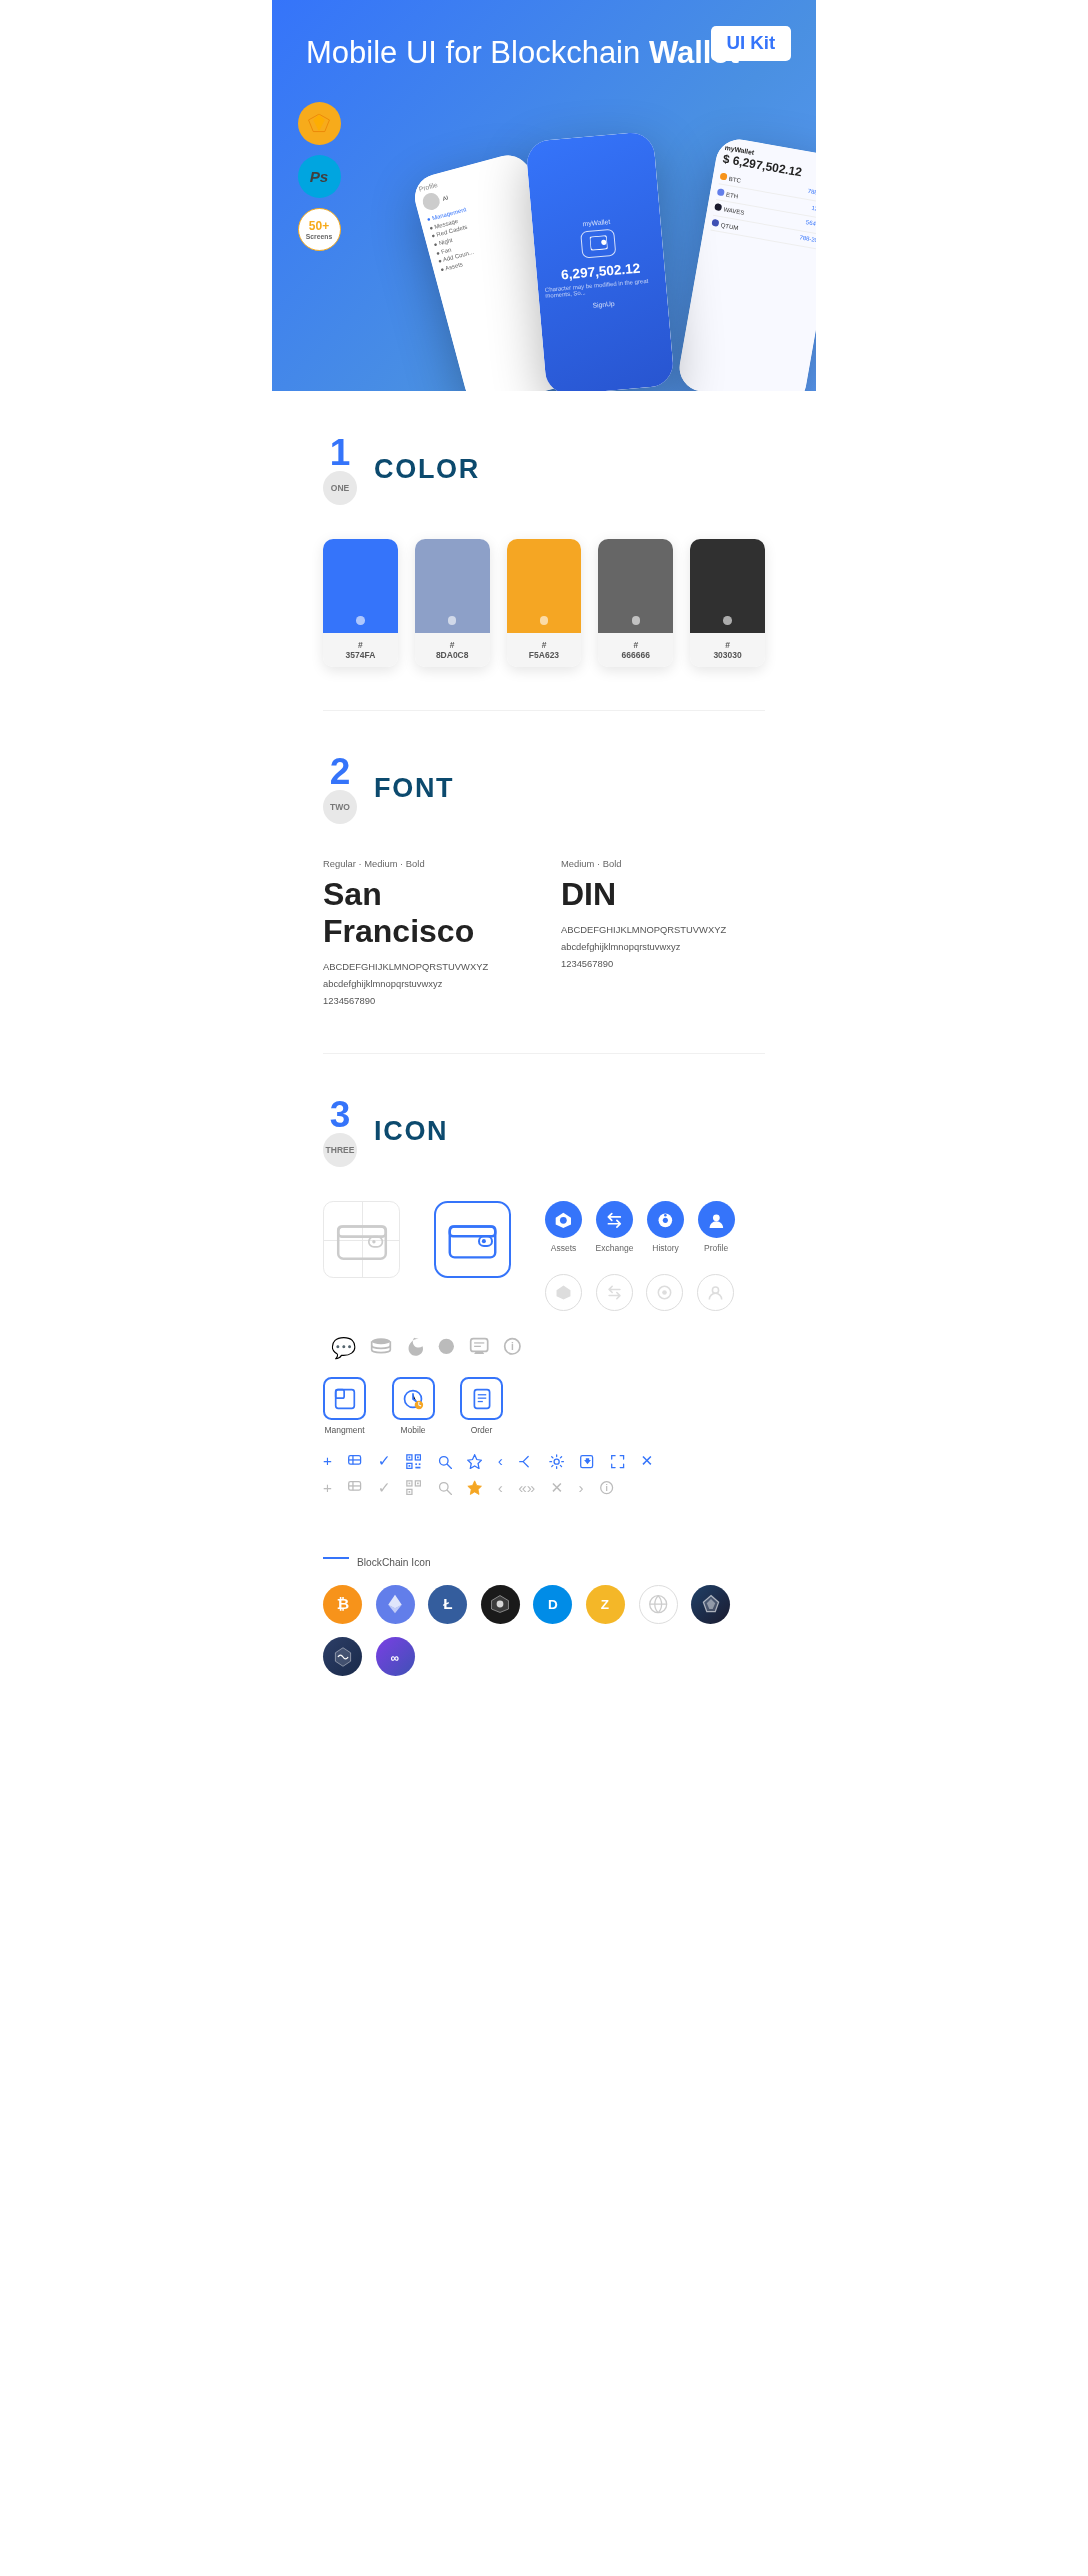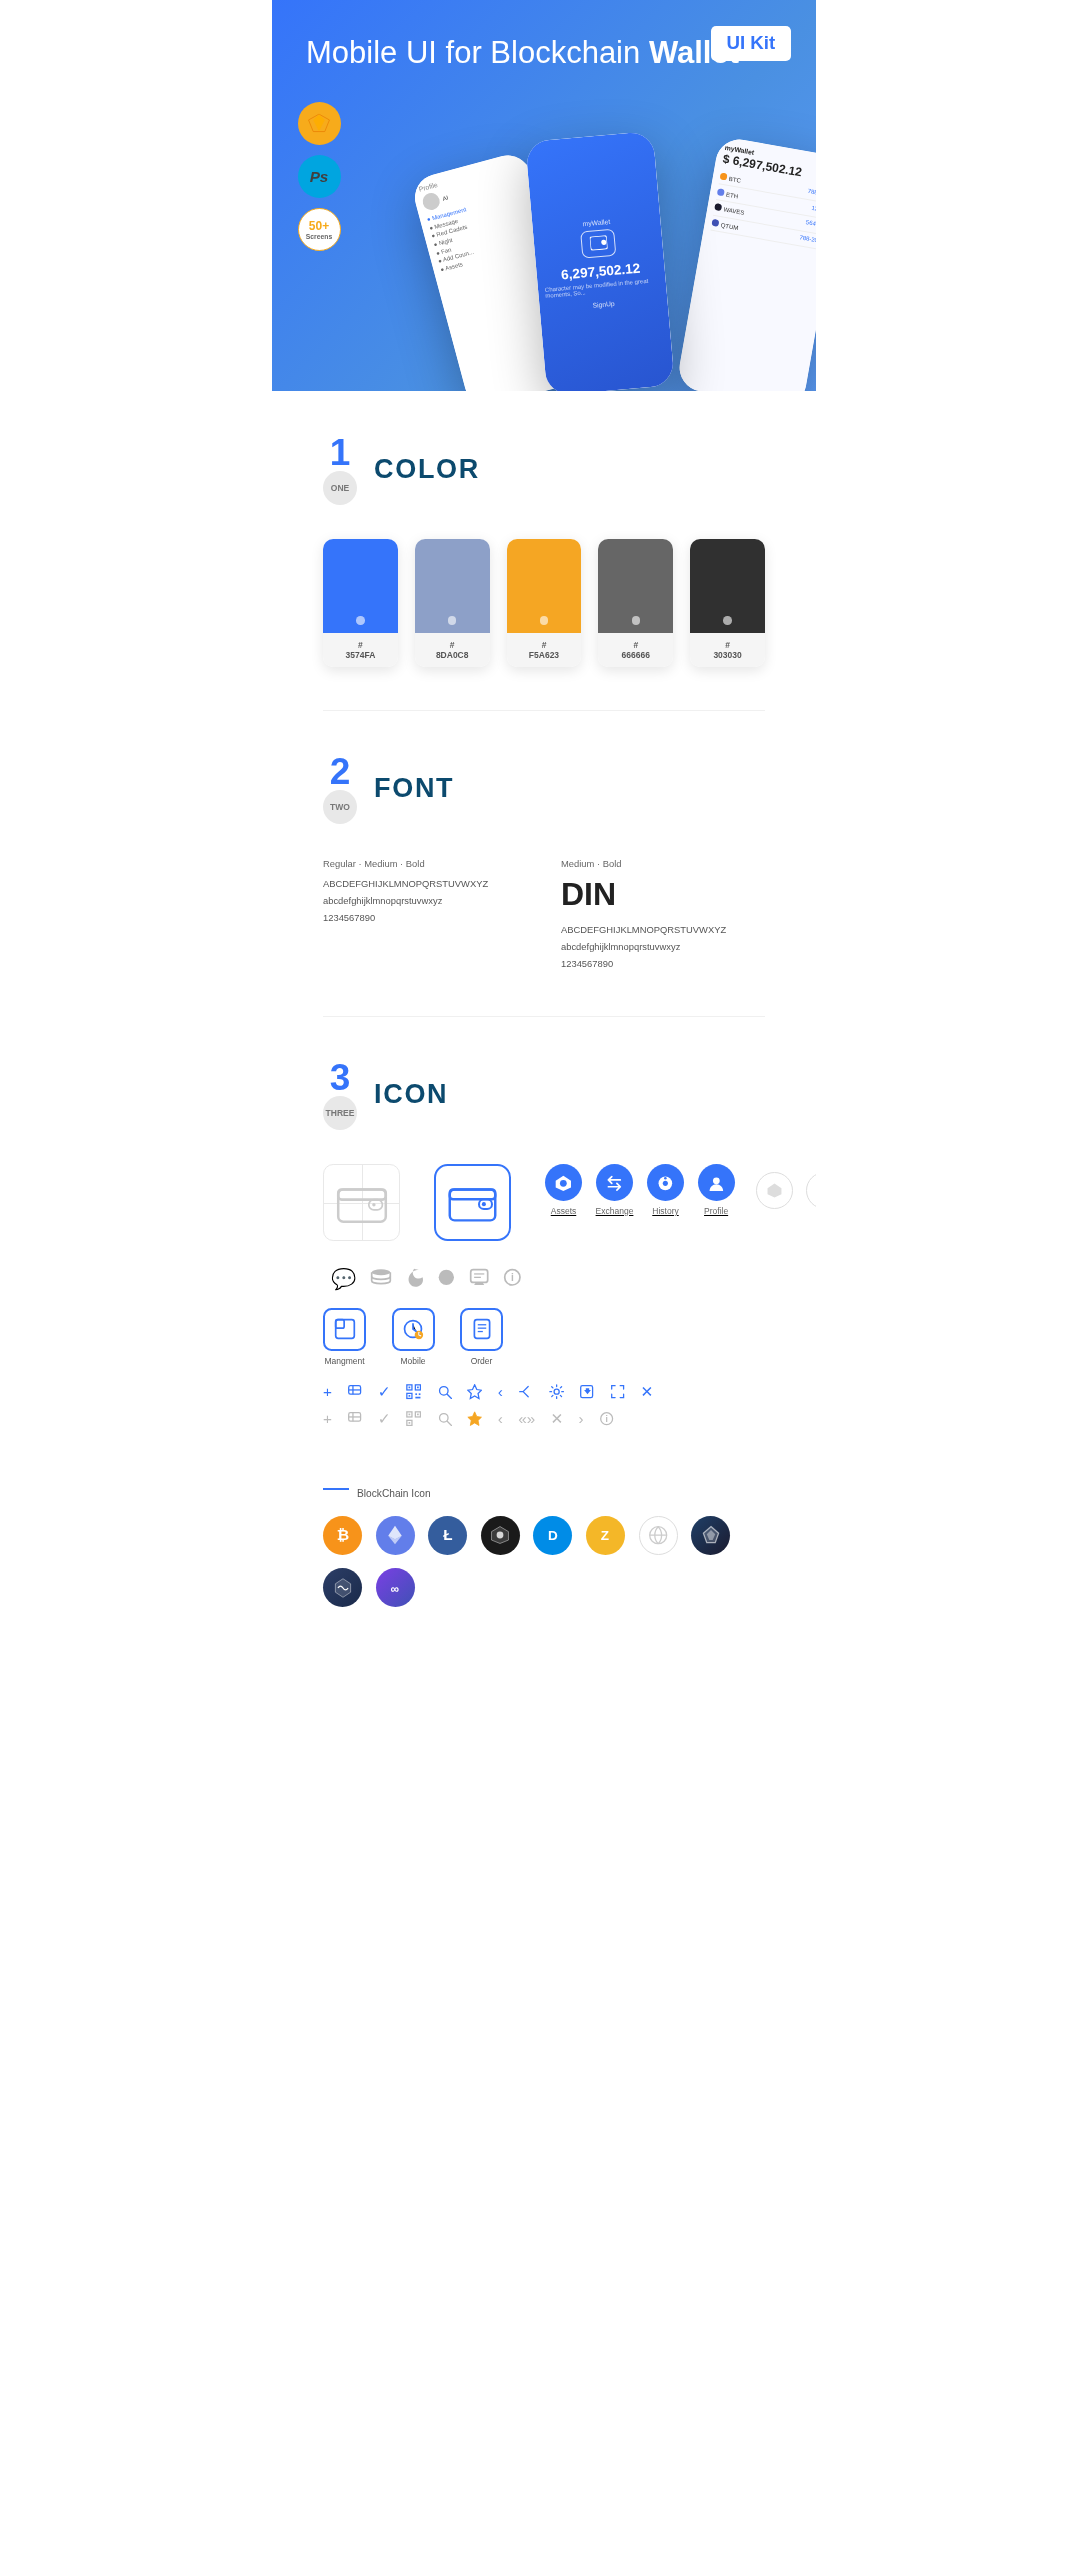--- a/index.html
+++ b/index.html
@@ -460,20 +460,21 @@
     <div class="section-number-wrap">
       <div class="section-num-big">2</div>
       <div class="section-number-sub">TWO</div>
     </div>
     <div class="section-title">FONT</div>
   </div>
 
   <div class="font-grid">
     <div>
       <div class="font-style">Regular · Medium · Bold</div>
+      <div class="font-name">San Francisco</div>
       <div class="font-chars">ABCDEFGHIJKLMNOPQRSTUVWXYZ</div>
       <div class="font-chars">abcdefghijklmnopqrstuvwxyz</div>
       <div class="font-chars">1234567890</div>
     </div>
     <div>
       <div class="font-style">Medium · Bold</div>
       <div class="font-name font-name-din">DIN</div>
       <div class="font-chars">ABCDEFGHIJKLMNOPQRSTUVWXYZ</div>
       <div class="font-chars">abcdefghijklmnopqrstuvwxyz</div>
       <div class="font-chars">1234567890</div>
@@ -513,21 +514,21 @@
       <div style="width:77px;height:77px;border:2.6px solid #3574FA;border-radius:13.6px;display:flex;align-items:center;justify-content:center;">
         <svg width="49" height="39" viewBox="0 0 60 48">
           <rect x="2" y="8" width="56" height="38" rx="6" fill="none" stroke="#3574FA" stroke-width="3"></rect>
           <rect x="2" y="8" width="56" height="12" rx="4" fill="none" stroke="#3574FA" stroke-width="3"></rect>
           <rect x="38" y="20" width="16" height="12" rx="6" fill="none" stroke="#3574FA" stroke-width="2.5"></rect>
           <circle cx="44" cy="26" r="2.5" fill="#3574FA"></circle>
         </svg>
       </div>
     </div>
 
-    <div style="display:flex;flex-direction:row;gap:21px;text-decoration:underline;">
+    <div style="display:flex;flex-direction:column;gap:21px;">
 
       <div style="display:flex;gap:13.6px;align-items:flex-start;">
         <div class="nav-icon-item">
           <div class="nav-circle blue">
             <svg width="18.7" height="18.7" viewBox="0 0 22 22">
                 <polygon points="11,2 20,8 20,16 11,20 2,16 2,8" fill="white"></polygon>
                 <circle cx="11" cy="11" r="4" fill="#3574FA"></circle>
               </svg>
           </div>
           <div class="nav-label">Assets</div>

